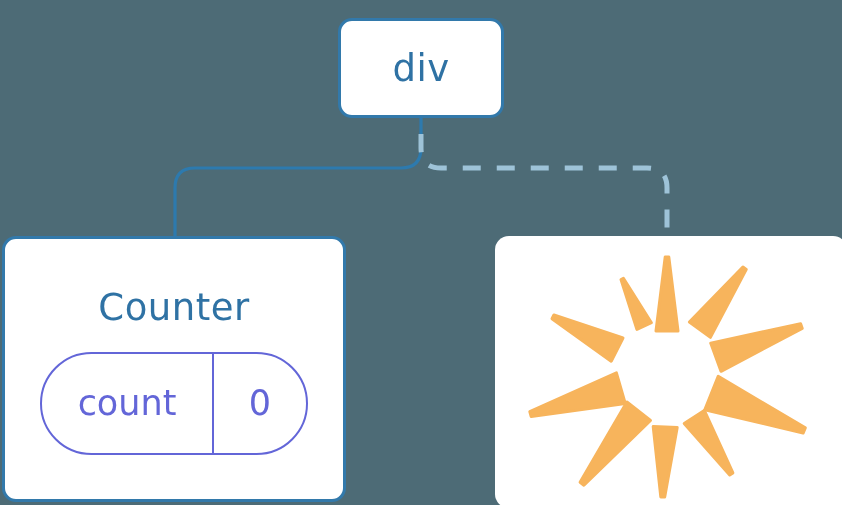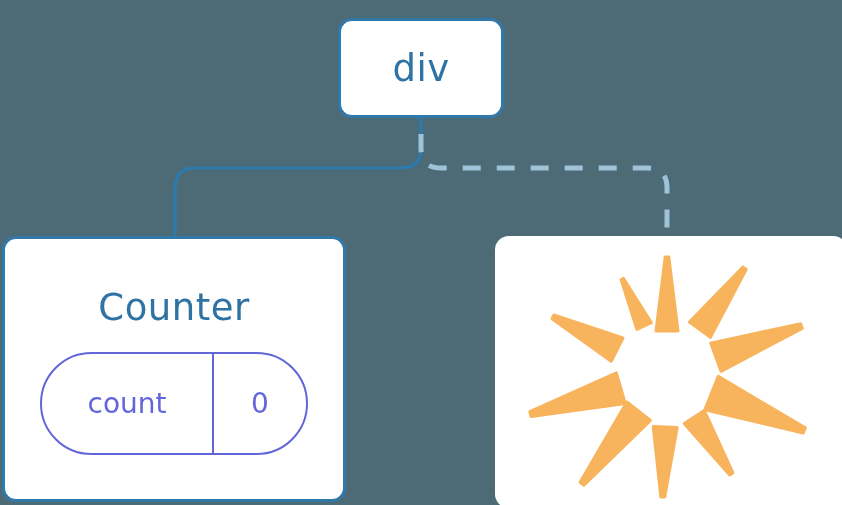--- a/index.html
+++ b/index.html
@@ -101,21 +101,21 @@
     box-sizing: border-box;
   }
   .state-pill .pill-value {
     flex: 1 1 auto;
     display: flex;
     align-items: center;
     justify-content: center;
   }
   .state-pill .pill-text {
     color: #6366d8;
-    font-size: 28px;
+    font-size: 35px;
     line-height: 1;
   }
 
   
   #node-sparkle {
     left: 495px;
     top: 236px;
     width: 352px;
     height: 272px;
     overflow: hidden;

